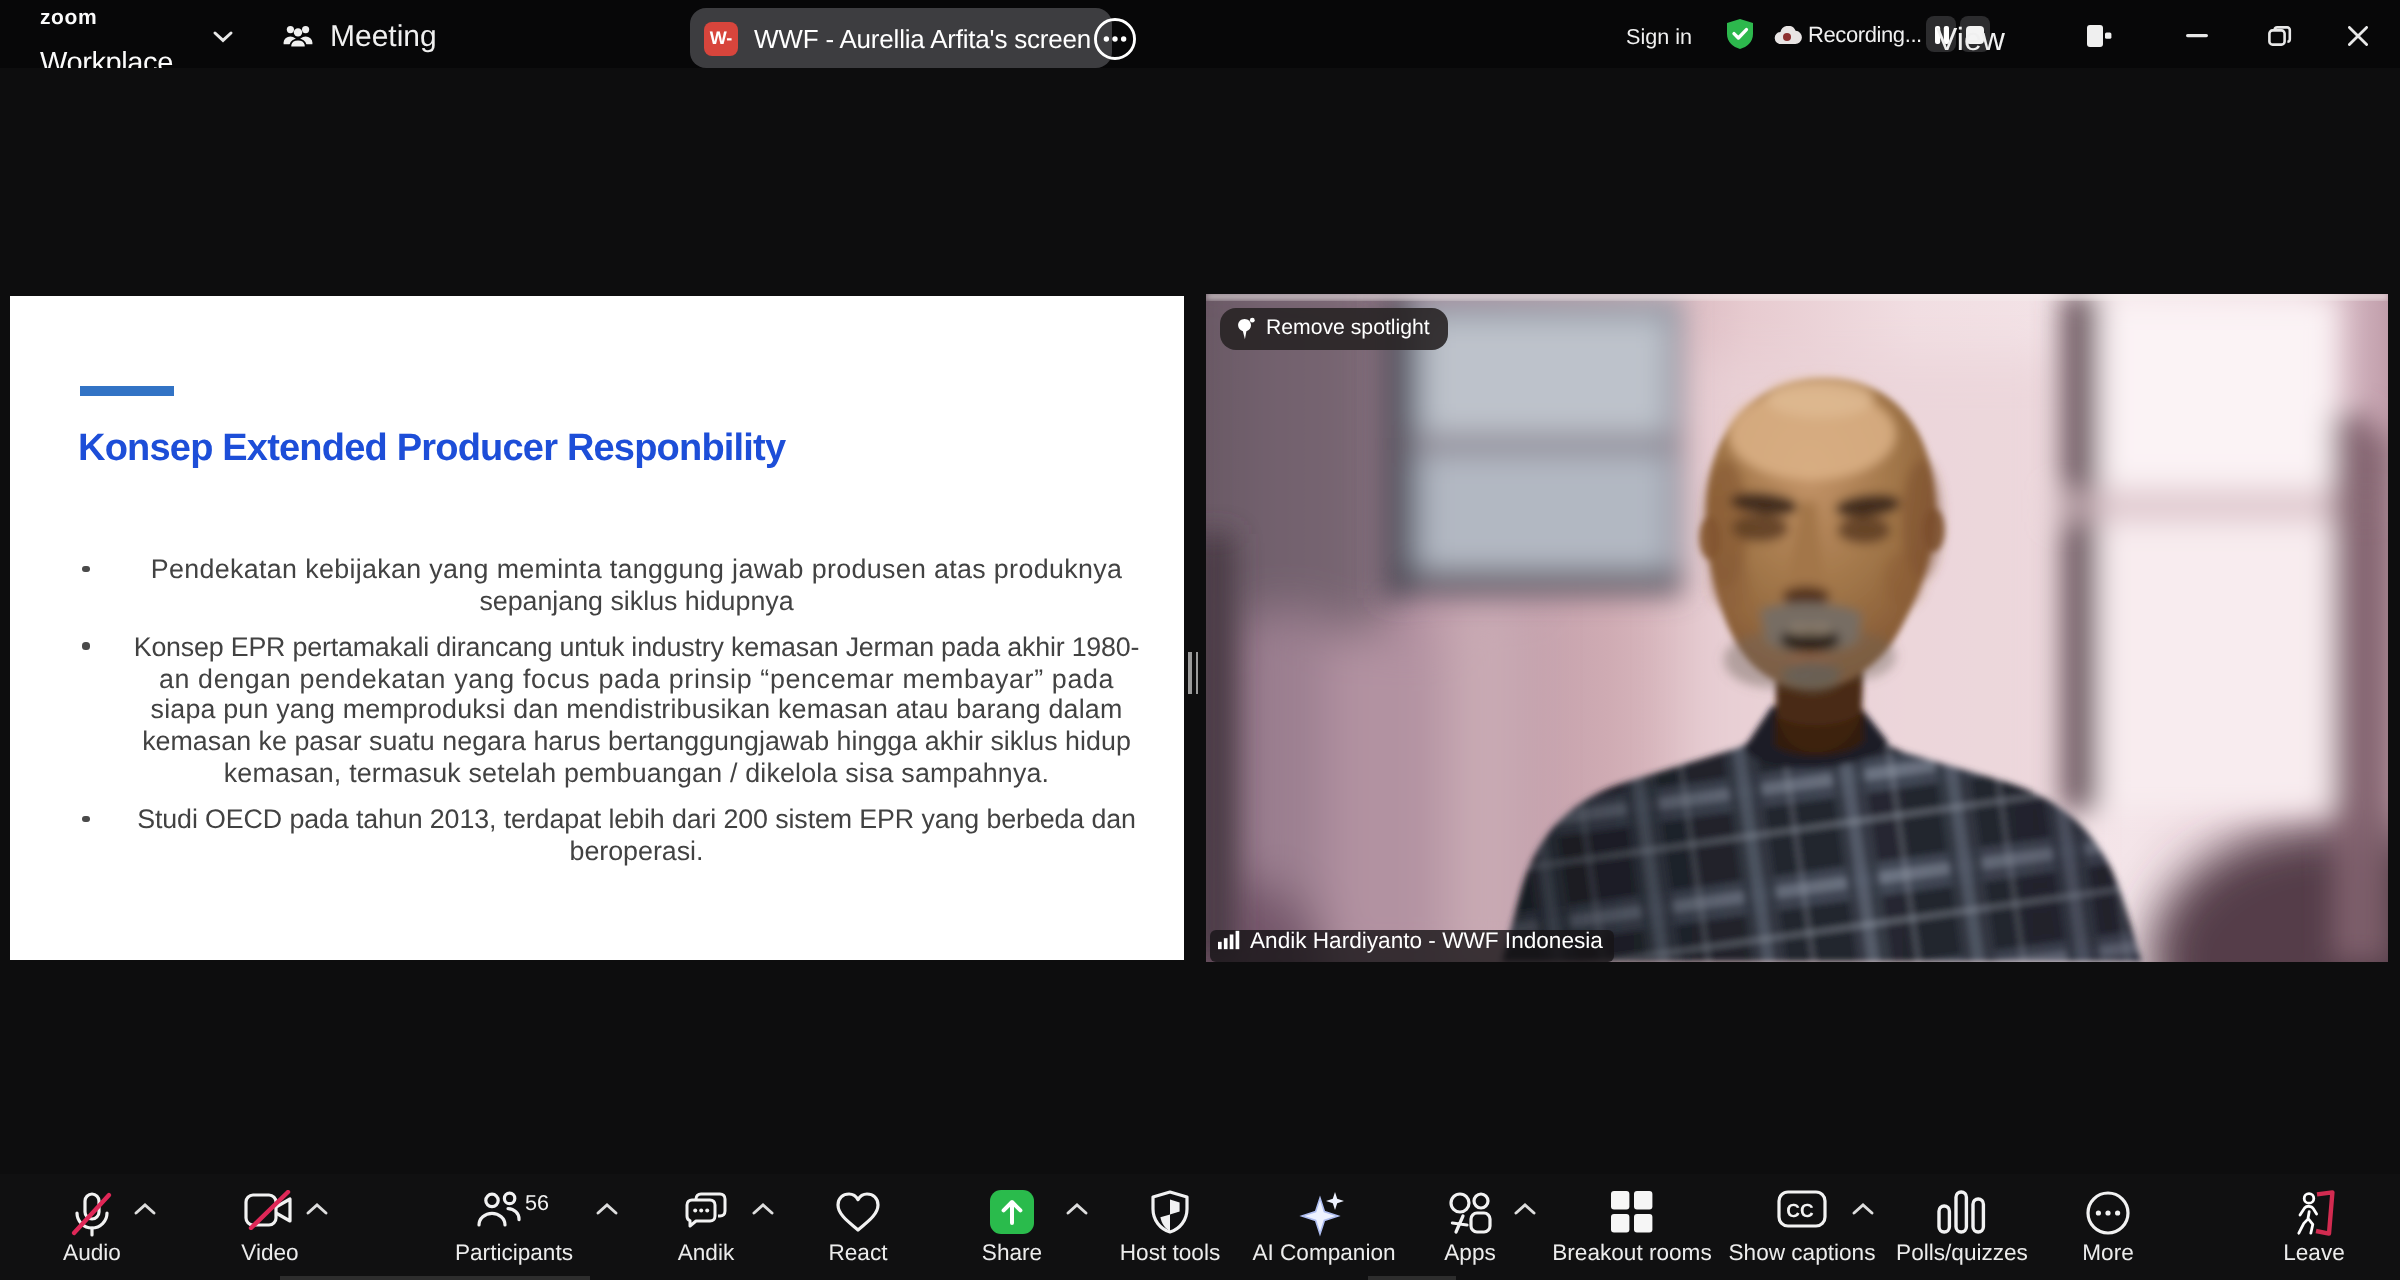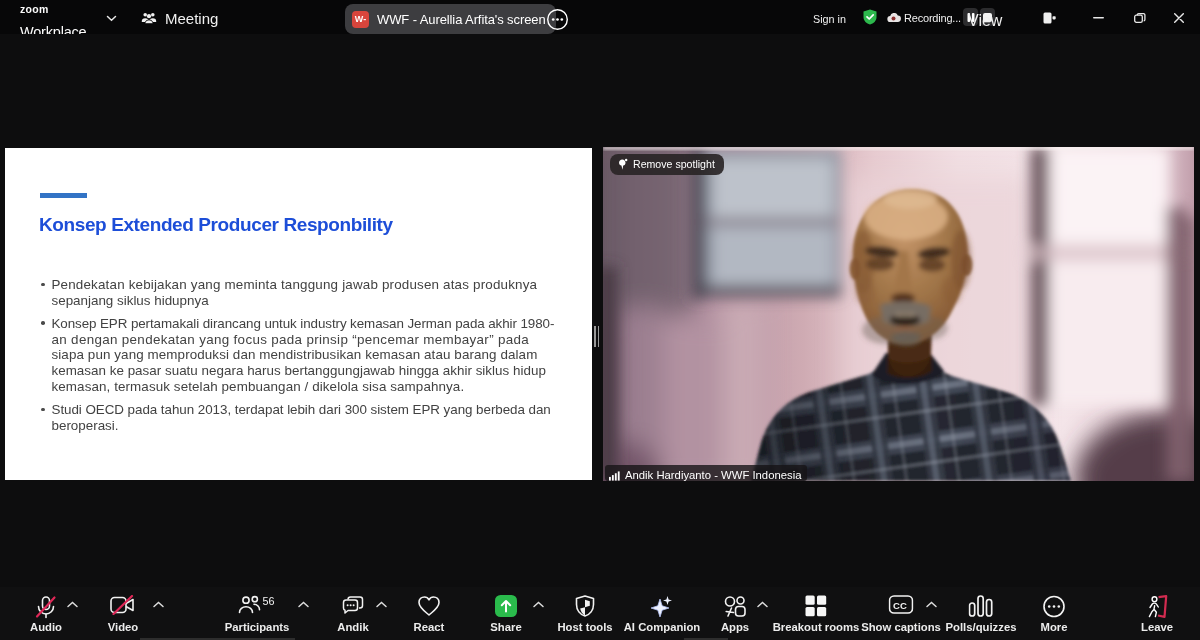--- a/index.html
+++ b/index.html
@@ -22,36 +22,36 @@
   .tb-ico { position:absolute; }
   .rectxt { position:absolute; left:904px; top:12px; color:#f0f0f0; font-size:11px; letter-spacing:-0.2px; }
   .recbtn { position:absolute; top:8px; width:15px; height:18px; background:#2c2c2e; border-radius:4px; display:flex; align-items:center; justify-content:center; }
   .viewtxt { position:absolute; left:968px; top:12px; color:#f0f0f0; font-size:16px; }
 
   
   .stage { position:absolute; left:0; top:34px; width:1200px; height:553px; background:#0d0d0e; }
   .slide { position:absolute; left:5px; top:114px; width:587px; height:332px; background:#ffffff; }
   .bluebar { position:absolute; left:35px; top:45px; width:47px; height:5px; background:#3273c5; }
   .title { position:absolute; left:34px; top:66px; color:#1d4ed8; font-size:19px; font-weight:bold; letter-spacing:-0.4px; white-space:nowrap; }
-  .bullets { position:absolute; left:35px; top:129px; width:545px; color:#424242; font-size:13.4px; line-height:15.9px; }
+  .bullets { position:absolute; left:35px; top:129px; width:545px; color:#424242; font-size:13.4px; line-height:15.9px;text-align:center; }
   .bullets p { position:relative; padding-left:11.5px; margin-bottom:6.8px; }
   .bullets p::before { content:""; position:absolute; left:1px; top:5.8px; width:3.6px; height:3.6px; border-radius:50%; background:#4a4a4a; }
   .bullets .l { display:block; white-space:nowrap; }
   .divider { position:absolute; left:594px; top:292px; }
   .divider span { display:inline-block; width:1.5px; height:21px; background:#9a9a9a; margin-right:2px; }
 
   .video { position:absolute; left:603px; top:113px; width:591px; height:334px; overflow:hidden; background:#c9a7b0; }
   .spot { position:absolute; left:7px; top:6.5px; height:21.5px; background:rgba(40,35,37,0.9); border-radius:8px; color:#fff; font-size:10.6px; display:flex; align-items:center; padding:0 9px 0 6px; gap:5px; }
-  .nametag { position:absolute; left:2px; bottom:0px; height:16.5px; background:rgba(22,20,22,0.8); border-radius:3px; color:#fff; font-size:11.3px; display:flex; align-items:flex-end; padding:0 6px 0 4px; gap:5px; }
+  .nametag { position:absolute; left:2px; bottom:0px; height:16.5px; background:rgba(22,20,22,0.8); border-radius:3px; color:#fff; font-size:11.3px; display:flex; align-items:flex-start; padding:0 6px 0 4px; gap:5px; }
 
   
   .toolbar { position:absolute; left:0; top:587px; width:1200px; height:53px; background:#101011; }
   .titem { position:absolute; top:0; height:53px; color:#ececec; }
   .titem .ic { position:absolute; top:8px; left:50%; transform:translateX(-50%); }
-  .titem .lbl { position:absolute; top:34px; left:50%; transform:translateX(-50%); font-size:11.3px; white-space:nowrap; color:#ececec;font-weight:bold; }
+  .titem .lbl { position:absolute; top:34px; left:50%; transform:translateX(-50%); font-size:11.3px; white-space:nowrap; color:#ececec; }
   .caret { position:absolute; top:14px; }
   .ubar { position:absolute; background:#2d2d2d; height:2.5px; bottom:0; }
 </style>
 </head>
 <body>
 <div id="app">
   <div class="topbar">
     <div class="zlogo">
         <div class="z1">zoom</div>
         <div class="z2">Workplace</div>
@@ -128,21 +128,21 @@
             <span class="l">sepanjang siklus hidupnya</span>
           </p>
         <p>
             <span class="l" style="letter-spacing:-0.09px">Konsep EPR pertamakali dirancang untuk industry kemasan Jerman pada akhir 1980-</span>
             <span class="l" style="letter-spacing:0.33px">an dengan pendekatan yang focus pada prinsip “pencemar membayar” pada</span>
             <span class="l" style="letter-spacing:0.1px">siapa pun yang memproduksi dan mendistribusikan kemasan atau barang dalam</span>
             <span class="l" style="letter-spacing:0.02px">kemasan ke pasar suatu negara harus bertanggungjawab hingga akhir siklus hidup</span>
             <span class="l" style="letter-spacing:0.1px">kemasan, termasuk setelah pembuangan / dikelola sisa sampahnya.</span>
           </p>
         <p>
-            <span class="l" style="letter-spacing:-0.05px">Studi OECD pada tahun 2013, terdapat lebih dari 300 sistem EPR yang berbeda dan</span>
+            <span class="l" style="letter-spacing:-0.05px">Studi OECD pada tahun 2013, terdapat lebih dari 200 sistem EPR yang berbeda dan</span>
             <span class="l">beroperasi.</span>
           </p>
       </div>
     </div>
     <div class="divider"><span></span><span></span></div>
     <div class="video">
       <svg width="591" height="334" viewBox="0 0 591 334">
         <defs>
           <filter id="b12" x="-30%" y="-30%" width="160%" height="160%">
               <feGaussianBlur stdDeviation="12"></feGaussianBlur>
@@ -273,21 +273,21 @@
       <svg class="ic" width="26" height="25" viewBox="0 0 26 25">
         <g stroke="#f2f2f2" stroke-width="1.6" fill="none" stroke-linecap="round">
           <rect x="9.5" y="2" width="7" height="12.5" rx="3.5"></rect>
           <path d="M5.5 11.5 a7.5 7.5 0 0 0 15 0"></path>
           <path d="M13 19 V22.5"></path>
         </g>
         <path d="M4 21.5 L21.5 2.5" stroke="#df2757" stroke-width="2.2" stroke-linecap="round"></path>
       </svg>
       <span class="lbl">Audio</span>
     </div>
-    <div class="titem" style="left:91px;width:64px">
+    <div class="titem" style="left:103px;width:64px">
       <svg class="ic" width="28" height="20" viewBox="0 0 28 20">
         <g stroke="#f2f2f2" stroke-width="1.6" fill="none">
           <rect x="2" y="2.5" width="15" height="15" rx="3.5"></rect>
           <path d="M17 8.5 L24 4.5 V15.5 L17 11.5" stroke-linejoin="round"></path>
         </g>
         <path d="M4.5 19 L23 1" stroke="#df2757" stroke-width="2.2" stroke-linecap="round"></path>
       </svg>
       <span class="lbl">Video</span>
     </div>
     <div class="titem" style="left:222px;width:70px">

